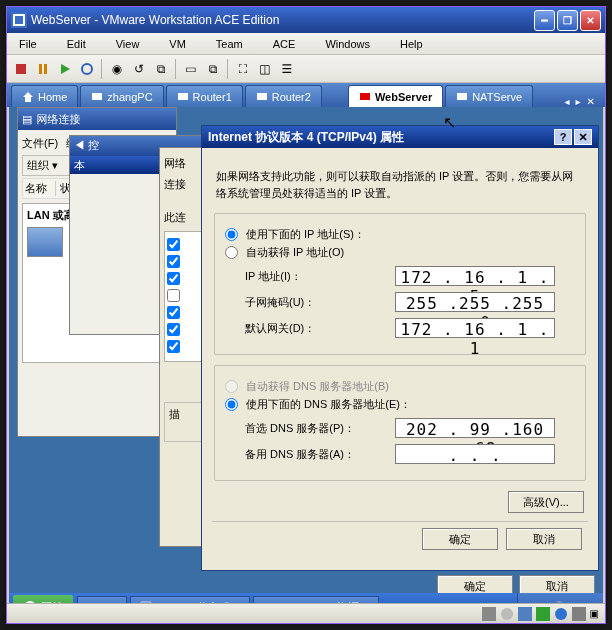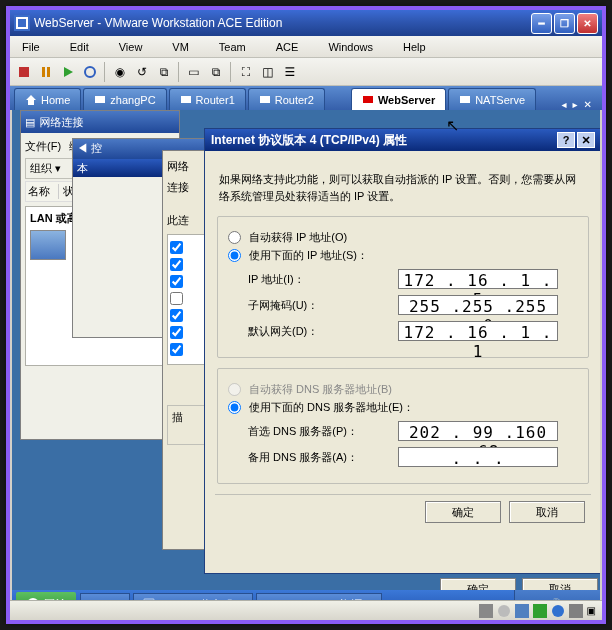--- a/index.html
+++ b/index.html
@@ -1,19 +1,19 @@
 <!DOCTYPE html>
 <html><head>
 <meta charset="utf-8">
 <style>
 * { box-sizing: border-box; margin: 0; padding: 0; font-family: "Microsoft YaHei", Tahoma, sans-serif; }
 body { width: 612px; height: 630px; background: #1a1a1a; overflow: hidden; position: relative; font-size: 11px; }
 
 
-.vmware-window { position: absolute; left: 6px; top: 6px; width: 600px; height: 618px; background: #d4d0c8; border: 4px solid #8b5cf6; box-shadow: 0 0 6px rgba(0,0,0,0.5); }
+.vmware-window { position: absolute; left: 6px; top: 6px; width: 600px; height: 618px; background: #d4d0c8; border: 1px solid #8b5cf6; box-shadow: 0 0 6px rgba(0,0,0,0.5); }
 .titlebar { height: 26px; background: linear-gradient(to bottom, #3b6bd4, #2e56b0 45%, #1e3f8c); display: flex; align-items: center; padding: 0 4px; color: #fff; }
 .titlebar .icon { width: 16px; height: 16px; margin-right: 4px; }
 .titlebar .title { flex: 1; font-size: 12px; }
 .win-btns { display: flex; gap: 2px; }
 .win-btn { width: 21px; height: 21px; border: 1px solid #fff; border-radius: 3px; display: flex; align-items: center; justify-content: center; font-size: 10px; font-weight: bold; color: #fff; background: linear-gradient(to bottom,#7aa0e8,#3060c0); }
 .win-btn.close { background: linear-gradient(to bottom,#f08080,#c03030); }
 .menubar { height: 22px; background: linear-gradient(to bottom,#f4f4f0,#e4e2da); display: flex; align-items: center; padding: 0 4px; border-bottom: 1px solid #c0c0b8; gap: 14px; }
 .menubar span { padding: 2px 8px; font-size: 11px; }
 .toolbar { height: 28px; background: linear-gradient(to bottom,#f4f4f0,#e4e2da); display: flex; align-items: center; padding: 0 4px; border-bottom: 1px solid #c0c0b8; gap: 2px; }
 .tool-icon { width: 20px; height: 20px; border: 1px solid transparent; display: flex; align-items: center; justify-content: center; font-size: 12px; border-radius: 2px; }
@@ -257,26 +257,26 @@
       <div class="ipv4-title">
         <span>Internet 协议版本 4 (TCP/IPv4) 属性</span>
         <div class="help">?</div>
         <div class="xbtn">✕</div>
       </div>
       <div class="ipv4-body">
         <div class="desc">如果网络支持此功能，则可以获取自动指派的 IP 设置。否则，您需要从网络系统管理员处获得适当的 IP 设置。</div>
 
         <div class="group">
           <div class="radio-row">
+              <input type="radio" name="ipm" checked="" style="">
+              <span>使用下面的 IP 地址(S)：</span>
+            </div>
+          <div class="radio-row">
               <input type="radio" name="ipm" style="">
               <span>自动获得 IP 地址(O)</span>
-            </div>
-          <div class="radio-row">
-              <input type="radio" name="ipm" checked="" style="">
-              <span>使用下面的 IP 地址(S)：</span>
             </div>
           <div class="field-row">
             <span class="lbl">IP 地址(I)：</span>
             <div class="ip-input">172 . 16 .  1 .  5</div>
           </div>
           <div class="field-row">
             <span class="lbl">子网掩码(U)：</span>
             <div class="ip-input">255 .255 .255 .  0</div>
           </div>
           <div class="field-row">
@@ -297,20 +297,23 @@
           <div class="field-row">
             <span class="lbl">首选 DNS 服务器(P)：</span>
             <div class="ip-input">202 . 99 .160 . 68</div>
           </div>
           <div class="field-row">
             <span class="lbl">备用 DNS 服务器(A)：</span>
             <div class="ip-input">  .   .   .  </div>
           </div>
         </div>
 
+        <div class="adv-row">
+          <button class="btn">高级(V)...</button>
+        </div>
         <div style="border-top:1px solid #c0c0b8; margin:8px 0 0 0;"></div>
         <div class="btn-row">
           <button class="btn">确定</button>
           <button class="btn">取消</button>
         </div>
       </div>
     </div>
 
     <div class="peek-btns">
       <button class="btn">确定</button>

